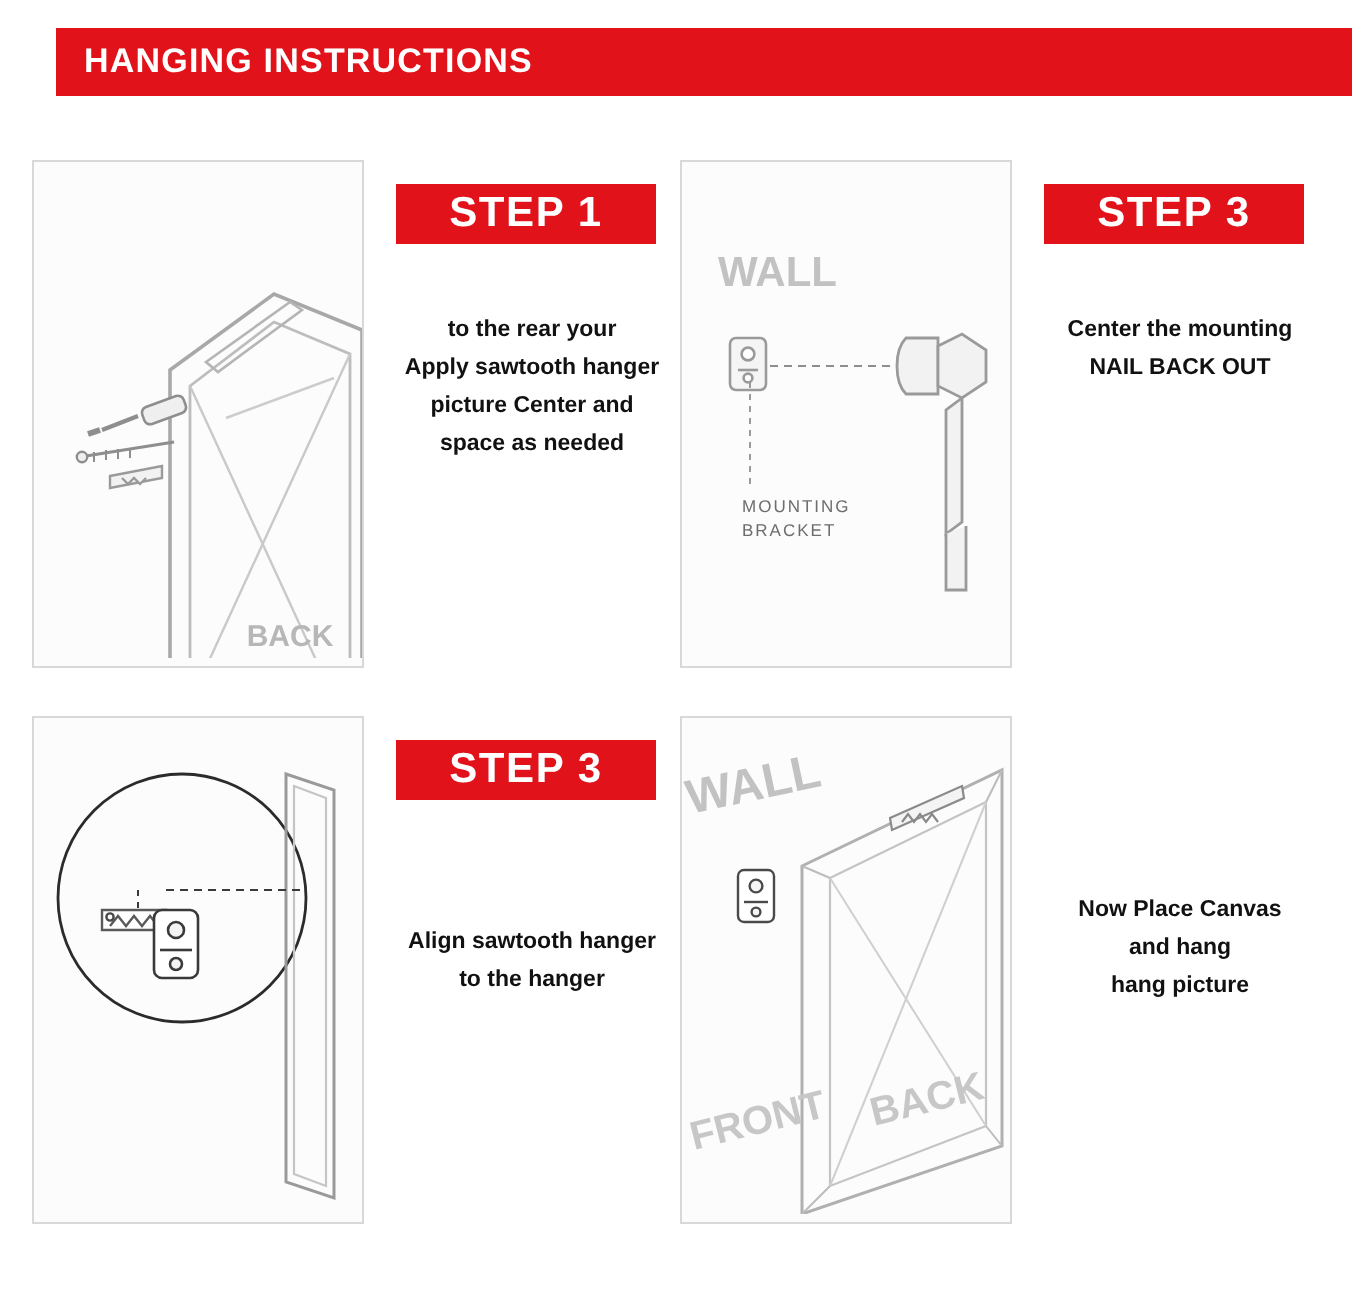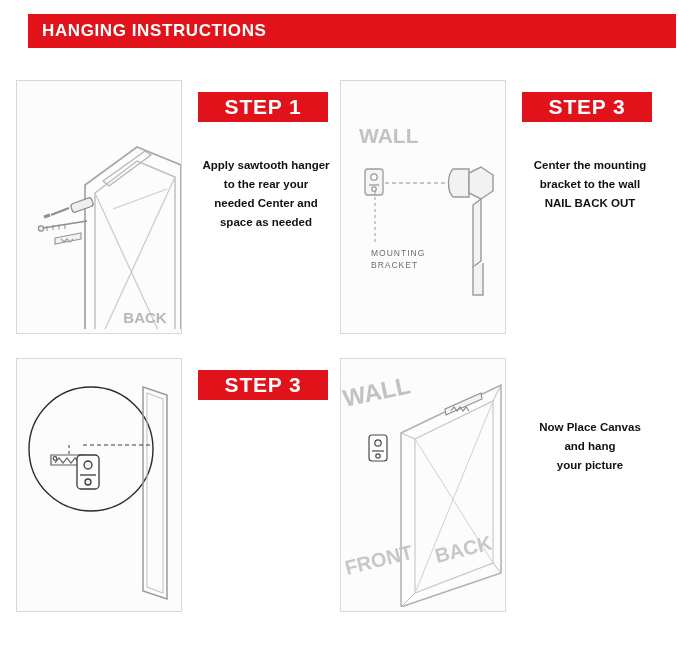--- a/index.html
+++ b/index.html
@@ -142,23 +142,23 @@
         <g stroke="#9a9a9a" fill="#f2f2f2" stroke-width="1.2">
           <path d="M38 157 L64 152 L64 158 L38 163 Z"></path>
           <path d="M44 158 L47 161 L50 158 L53 161 L56 158"></path>
         </g>
         <text x="128" y="242" text-anchor="middle" font-family="Liberation Sans, sans-serif" font-size="15" font-weight="bold" fill="#b7b7b7">BACK</text>
       </svg>
     </div>
     <div class="side">
       <div class="step-badge">STEP 1</div>
       <div class="caption">
+        <span class="emph">to the rear your</span>
         <span class="emph">Apply sawtooth hanger</span>
-        <span class="emph">to the rear your</span>
-        <span class="emph">needed Center and</span>
+        <span class="emph">picture Center and</span>
         <span class="emph">space as needed</span>
       </div>
     </div>
   </div>
 
   <div class="cell c2">
     <div class="illus">
       <svg width="164" height="248" viewBox="0 0 164 248" xmlns="http://www.w3.org/2000/svg">
         <text x="18" y="62" font-family="Liberation Sans, sans-serif" font-size="21" font-weight="bold" fill="#c2c2c2">WALL</text>
 
@@ -180,21 +180,20 @@
 
         <text x="30" y="175" font-family="Liberation Sans, sans-serif" font-size="8.5" letter-spacing="1" fill="#6d6d6d">MOUNTING</text>
         <text x="30" y="187" font-family="Liberation Sans, sans-serif" font-size="8.5" letter-spacing="1" fill="#6d6d6d">BRACKET</text>
         <path d="M34 110 L34 164" stroke="#9a9a9a" stroke-width="1" stroke-dasharray="3 3"></path>
       </svg>
     </div>
     <div class="side">
       <div class="step-badge">STEP 3</div>
       <div class="caption">
         <span class="emph">Center the mounting</span>
-        <span class="emph">bracket to the wall</span>
         <span class="emph">NAIL BACK OUT</span>
       </div>
     </div>
   </div>
 
   <div class="cell c3">
     <div class="illus">
       <svg width="164" height="248" viewBox="0 0 164 248" xmlns="http://www.w3.org/2000/svg">
 
         <circle cx="74" cy="90" r="62" fill="none" stroke="#2b2b2b" stroke-width="1.4"></circle>
@@ -216,20 +215,24 @@
         <g stroke="#3a3a3a" fill="#ffffff" stroke-width="1.3">
           <rect x="60" y="96" width="22" height="34" rx="4"></rect>
           <circle cx="71" cy="106" r="4" fill="#f3f3f3"></circle>
           <path d="M63 116 L79 116"></path>
           <circle cx="71" cy="123" r="3" fill="#f3f3f3"></circle>
         </g>
       </svg>
     </div>
     <div class="side">
       <div class="step-badge">STEP 3</div>
+      <div class="caption" style="margin-top:62px;">
+        <span class="emph">Align sawtooth hanger</span>
+        <span class="emph">to the hanger</span>
+      </div>
     </div>
   </div>
 
   <div class="cell c4">
     <div class="illus">
       <svg width="164" height="248" viewBox="0 0 164 248" xmlns="http://www.w3.org/2000/svg">
         <text x="4" y="48" font-family="Liberation Sans, sans-serif" font-size="24" font-weight="bold" fill="#c2c2c2" transform="rotate(-12 4 48)">WALL</text>
 
         <g fill="none" stroke="#9a9a9a" stroke-width="1.5">
           <path d="M60 74 L160 26 L160 214 L60 248 Z" stroke="#b0b0b0"></path>
@@ -249,21 +252,21 @@
           <circle cx="37" cy="84" r="3.2" fill="#f4f4f4"></circle>
           <path d="M31 92 L43 92"></path>
           <circle cx="37" cy="97" r="2.2" fill="#f4f4f4"></circle>
         </g>
 
         <text x="6" y="216" font-family="Liberation Sans, sans-serif" font-size="20" font-weight="bold" fill="#c7c7c7" transform="rotate(-14 6 216)">FRONT</text>
         <text x="96" y="204" font-family="Liberation Sans, sans-serif" font-size="20" font-weight="bold" fill="#c7c7c7" transform="rotate(-14 96 204)">BACK</text>
       </svg>
     </div>
     <div class="side">
-      <div class="caption" style="margin-top:60px;">
+      <div class="caption" style="margin-top:88px;">
         <span class="emph">Now Place Canvas</span>
         <span class="emph">and hang</span>
-        <span class="emph">your picture</span>
+        <span class="emph">hang picture</span>
       </div>
     </div>
   </div>
 
 </div>
 
 </body></html>

